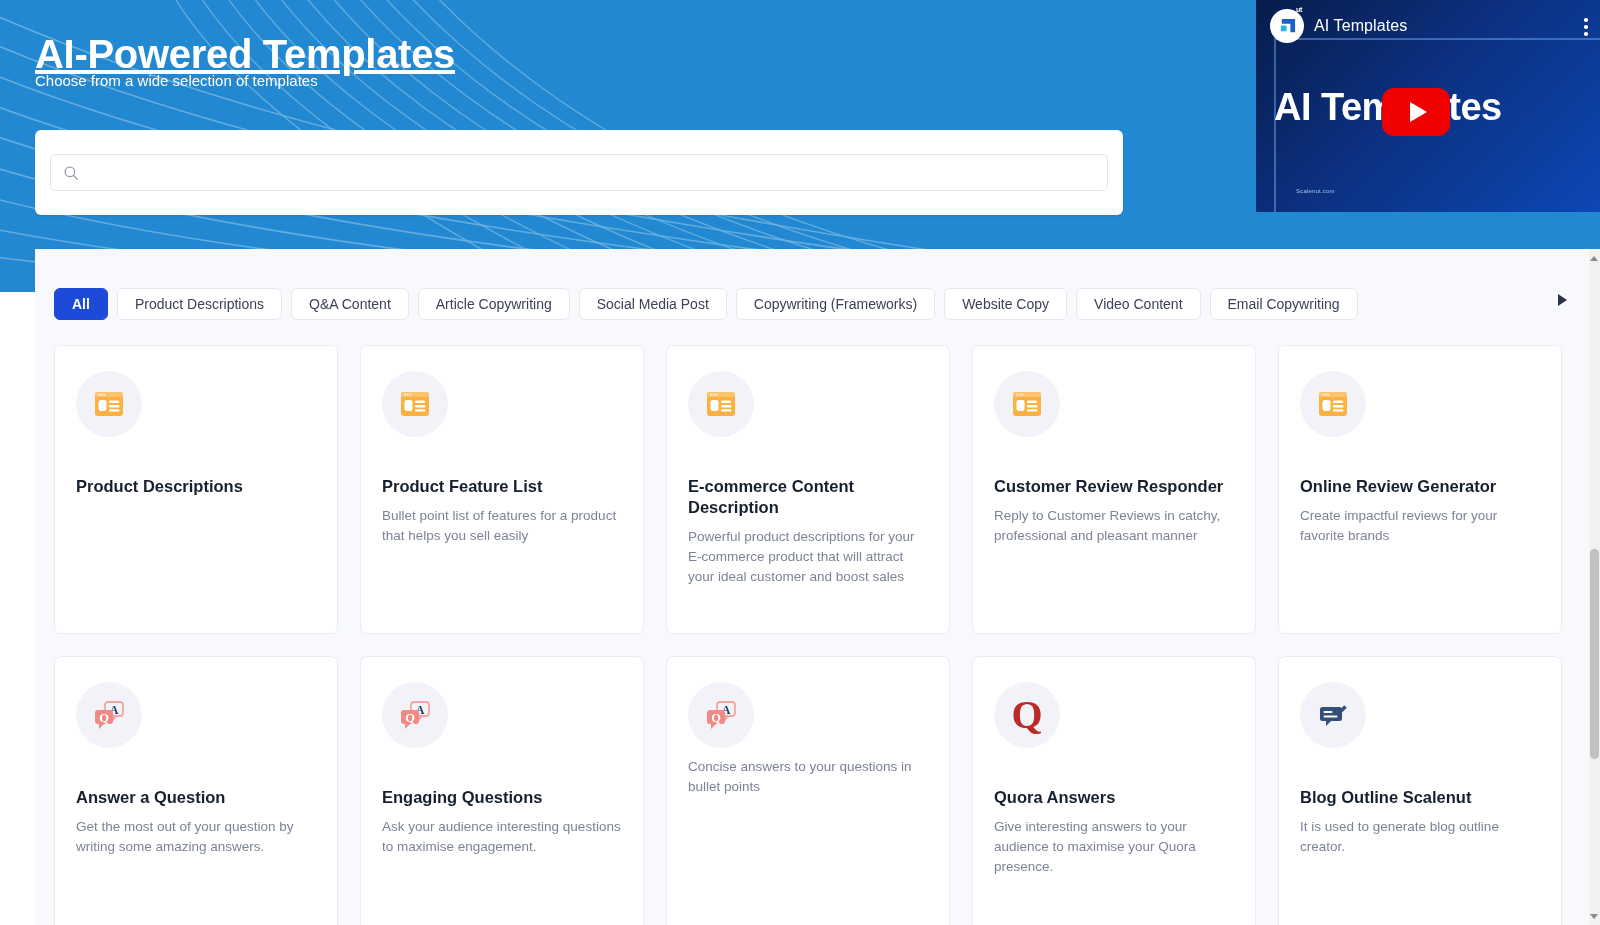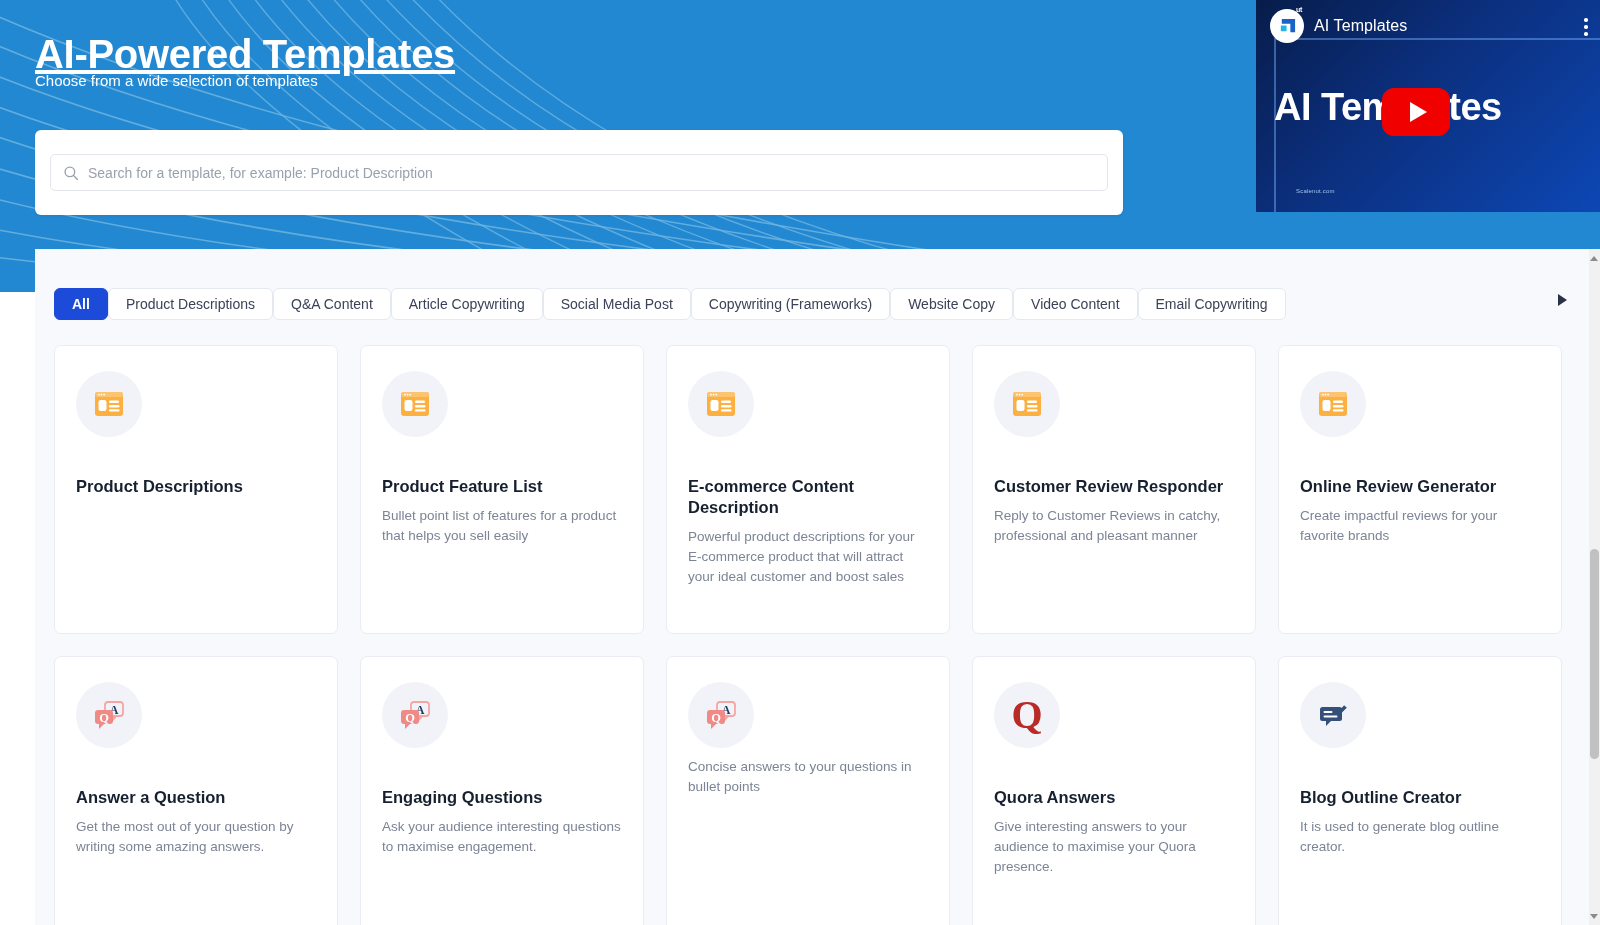--- a/index.html
+++ b/index.html
@@ -133,21 +133,21 @@
   .panel {
     position: absolute; left: 35px; top: 249px;
     width: 1565px; height: 676px;
     background: #F7F9FC;
     overflow: hidden;
   }
 
   
   .tabs {
     position: absolute; left: 19px; top: 39px;
-    display: flex; align-items: center; 
+    display: flex; align-items: center; gap: 9px;
     white-space: nowrap;
   }
   .tab {
     height: 32px;
     padding: 0 17px;
     display: flex; align-items: center; justify-content: center;
     border: 1px solid #E4E8EF;
     border-radius: 6px;
     background: #ffffff;
     font-size: 14px;
@@ -261,21 +261,20 @@
     <div class="hero-title">AI-Powered Templates</div>
     <div class="hero-sub">Choose from a wide selection of templates</div>
   </div>
 
   <div class="search-card">
     <div class="search-box">
       <svg class="search-icon" viewBox="0 0 20 20" fill="none" stroke="#9AA1AE" stroke-width="1.7">
         <circle cx="8.6" cy="8.6" r="6"></circle>
         <line x1="13.2" y1="13.2" x2="18" y2="18" stroke-linecap="round"></line>
       </svg>
-      <input class="search-input" type="text" placeholder="Search for a template, for example: Product Description" style="">
     </div>
   </div>
 
   <div class="video">
     <div class="video-inner-frame"></div>
     <div class="video-bigtitle">AI Templates</div>
     <div class="video-watermark">Scalenut.com</div>
     <div class="video-topbar">
       <div class="video-logo">
         <svg viewBox="0 0 20 20">
@@ -458,21 +457,21 @@
         <div class="card-icon">
           <svg width="34" height="32" viewBox="0 0 34 32">
               <rect x="4" y="8" width="22" height="14" rx="2.5" fill="#34507A"></rect>
               <path d="M10,22 L10,27 L15,22 Z" fill="#34507A"></path>
               <rect x="7.5" y="12" width="9" height="2" rx="1" fill="#ffffff"></rect>
               <rect x="7.5" y="16.5" width="14" height="2" rx="1" fill="#ffffff"></rect>
               <path d="M22,12.5 L28.5,6 L31,8.5 L24.5,15 L21.2,15.8 Z" fill="#34507A"></path>
               <path d="M28.5,6 L31,8.5" stroke="#ffffff" stroke-width="1"></path>
             </svg>
         </div>
-        <div class="card-title">Blog Outline Creator</div>
+        <div class="card-title">Blog Outline Scalenut</div>
         <div class="card-desc">It is used to generate blog outline creator.</div>
       </div>
 
     </div>
   </div>
 
   <div class="vscroll-track">
     <div class="vscroll-thumb"></div>
   </div>
   <div class="vscroll-arrow-up"></div>

